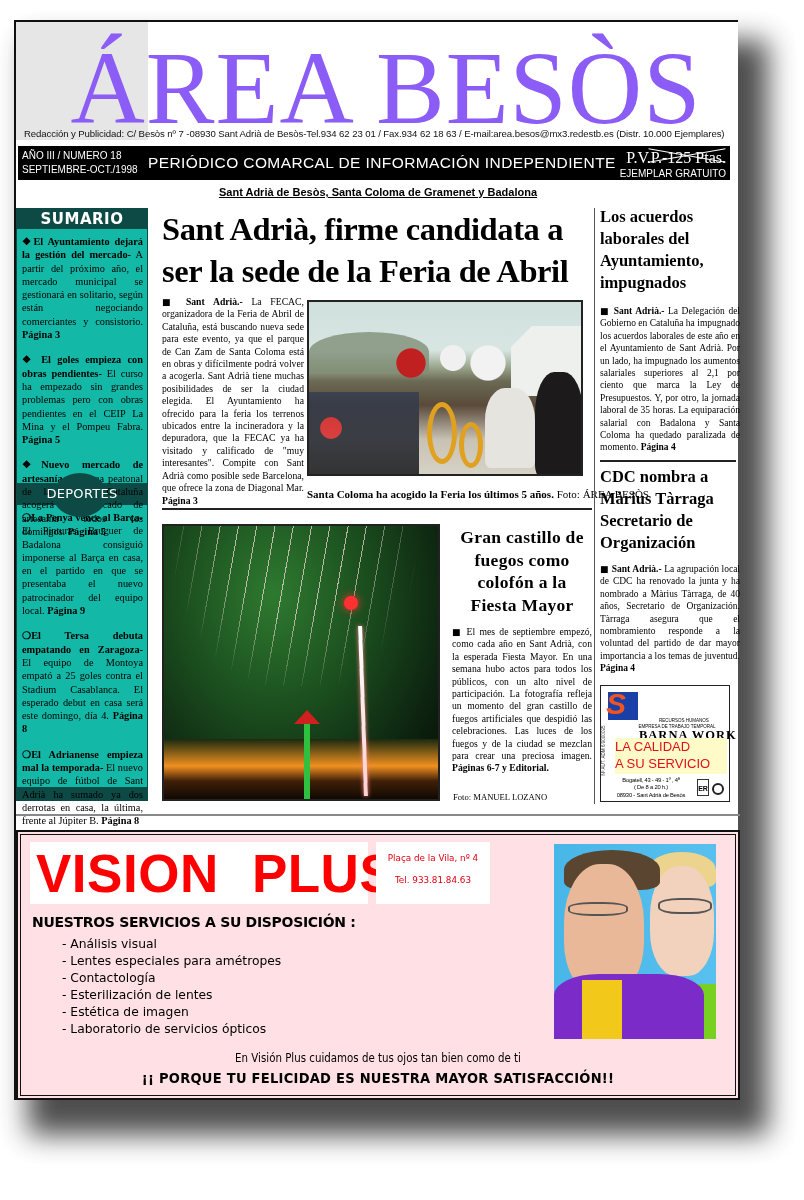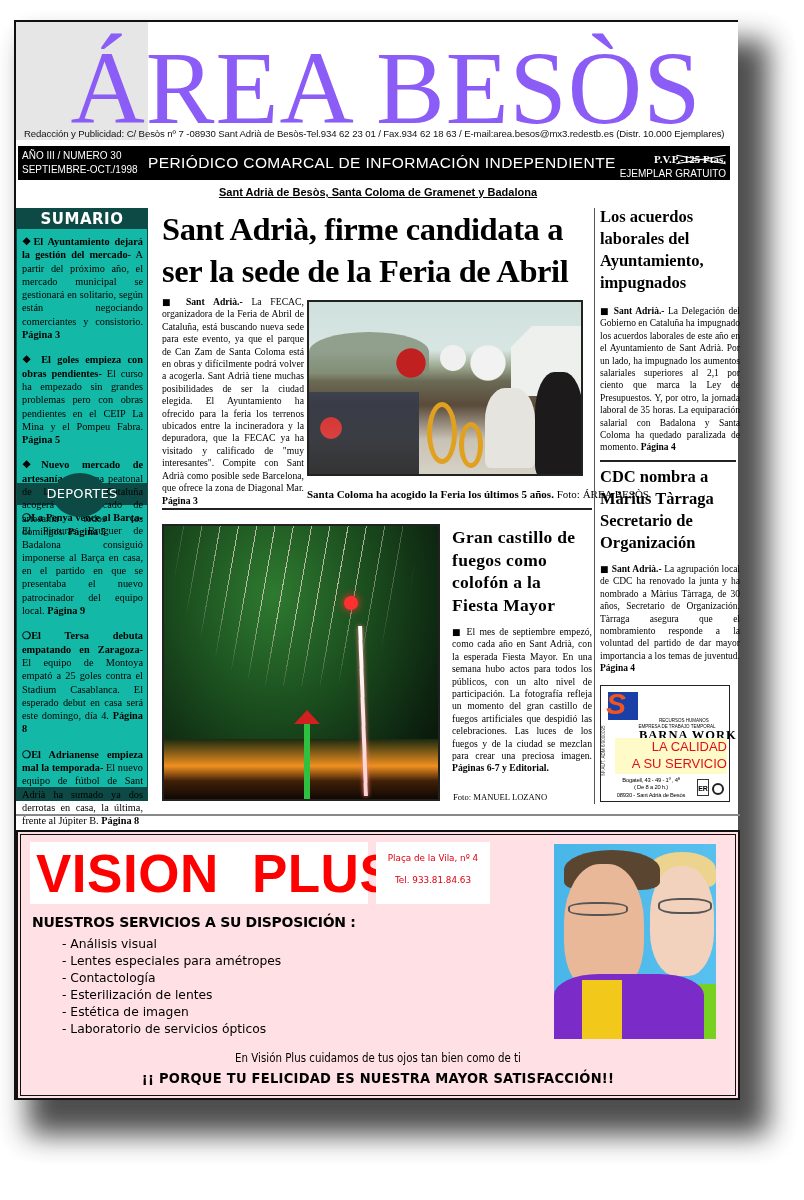--- a/index.html
+++ b/index.html
@@ -25,21 +25,21 @@
     font-family: "Liberation Sans", sans-serif; font-size: 9.6px; white-space: nowrap;
     letter-spacing: -0.1px; color: #111;
   }
   .bar {
     position: absolute; left: 2px; top: 124px; width: 712px; height: 34px; background: #000; color: #fff;
     font-family: "Liberation Sans", sans-serif;
   }
   .bar .issue { position: absolute; left: 4px; top: 3px; font-size: 10px; line-height: 14px; }
   .bar .tagline { position: absolute; left: 130px; top: 8px; font-size: 15.5px; letter-spacing: 0.4px; white-space: nowrap; }
   .bar .price-box { position: absolute; right: 4px; top: 3px; text-align: right; }
-  .bar .price { font-family: "Liberation Serif", serif; font-size: 11px; position: relative; display: inline-block; font-weight: bold; }
+  .bar .price { font-family: "Liberation Serif", serif; font-size: 16px; position: relative; display: inline-block; }
   .bar .price::before, .bar .price::after {
     content: ""; position: absolute; left: 22px; right: 0; top: 6px; height: 1px; background: #fff;
   }
   .bar .price::before { transform: rotate(10deg); }
   .bar .price::after { transform: rotate(-10deg); }
   .bar .gratis { font-size: 10px; line-height: 14px; }
   .region {
     position: absolute; left: 0; top: 164px; width: 724px; text-align: center;
     font-family: "Liberation Sans", sans-serif; font-weight: bold; font-size: 11px; text-decoration: underline;
   }
@@ -111,21 +111,21 @@
     -webkit-mask: radial-gradient(ellipse at 50% 0%, #000 40%, transparent 75%);
   }
   .photo-fuegos .red-dot { position: absolute; left: 180px; top: 70px; width: 14px; height: 14px; border-radius: 50%; background: #ff3030; box-shadow: 0 0 8px #ff3030; }
   .photo-fuegos .rocket { position: absolute; left: 197px; top: 100px; width: 4px; height: 170px; background: linear-gradient(#fff, #ffd0d0); box-shadow: 0 0 4px #ff8080; transform: rotate(-2deg); }
   .photo-fuegos .city { position: absolute; left: 0; bottom: 0; width: 100%; height: 60px; background: linear-gradient(180deg, #1a2a10 0%, #f09020 45%, #402008 70%, #100802 100%); }
   .photo-fuegos .tower { position: absolute; left: 140px; top: 190px; width: 6px; height: 85px; background: #30c040; }
   .photo-fuegos .tower-top { position: absolute; left: 130px; top: 184px; width: 26px; height: 14px; background: #d02020; clip-path: polygon(50% 0, 100% 100%, 0 100%); }
 
   .fuegos-title {
     position: absolute; left: 436px; top: 504px; width: 140px;
-    font-weight: bold; font-size: 17.5px; line-height: 22.5px; letter-spacing: 0.3px;
+    font-weight: bold; font-size: 17.5px; line-height: 22.5px; letter-spacing: 0.3px; text-align: center;
   }
   .fuegos-body {
     position: absolute; left: 436px; top: 604px; width: 140px;
     font-size: 9.7px; line-height: 12.4px; text-align: justify;
   }
   .fuegos-credit { position: absolute; left: 437px; top: 770px; font-size: 8.6px; }
   .vrule { position: absolute; left: 578px; top: 186px; width: 1px; height: 596px; background: #555; }
 
   
   .right-title1 {
@@ -148,21 +148,21 @@
 
   .barna {
     position: absolute; left: 584px; top: 663px; width: 130px; height: 117px; border: 1px solid #222; background: #fff;
     font-family: "Liberation Sans", sans-serif;
   }
   .barna .logo-sq { position: absolute; left: 7px; top: 6px; width: 30px; height: 28px; background: #1a3fa6; }
   .barna .logo-s { position: absolute; left: 5px; top: 5px; width: 30px; height: 26px; color: #ee5522; font-weight: bold; font-size: 30px; line-height: 26px; font-style: italic; }
   .barna .name { position: absolute; left: 38px; top: 14px; font-family: Liberation Serif, serif; font-weight: bold; font-size: 12.5px; letter-spacing: 1px; white-space: nowrap; margin-top: 28px; }
   .barna .sub1 { position: absolute; left: 40px; top: 32px; font-size: 4.5px; white-space: nowrap; width: 86px; text-align: center; }
   .barna .sub2 { position: absolute; left: 26px; top: 38px; font-size: 4.5px; white-space: nowrap; width: 100px; text-align: center; }
-  .barna .slogan { position: absolute; left: 14px; top: 52px; width: 112px; height: 36px; background: #fffbc8; color: #e0101a; text-align: right; font-size: 13px; line-height: 17px; }
+  .barna .slogan { position: absolute; left: 14px; top: 52px; width: 112px; height: 36px; background: #fffbc8; color: #e0101a; text-align: left; font-size: 13px; line-height: 17px; }
   .barna .vert { position: absolute; left: -23px; top: 62px; font-size: 4.6px; transform: rotate(-90deg); white-space: nowrap; color: #333; }
   .barna .addr { position: absolute; left: 10px; top: 91px; width: 80px; font-size: 5.8px; line-height: 7.4px; text-align: center; letter-spacing: -0.2px; }
   .barna .er { position: absolute; left: 96px; top: 93px; width: 12px; height: 17px; border: 1px solid #333; font-size: 7px; font-weight: bold; text-align: center; line-height: 17px; }
   .barna .cert { position: absolute; left: 111px; top: 97px; width: 12px; height: 12px; border: 2px solid #222; border-radius: 50%; }
 
   .rule-bottom { position: absolute; left: 0; top: 792px; width: 724px; height: 2px; background: #888; }
 
   
   .ad {
     position: absolute; left: 0; top: 808px; width: 724px; height: 270px;
@@ -198,21 +198,21 @@
 <div class="shadow"></div>
 
 <div class="page">
 
   <div class="mast-grey"></div>
   <div class="mast-title">ÁREA BESÒS</div>
   <div class="mast-contact">Redacción y Publicidad: C/ Besòs nº 7 -08930 Sant Adrià de Besòs-Tel.934 62 23 01 / Fax.934 62 18 63 / E-mail:area.besos@mx3.redestb.es (Distr. 10.000 Ejemplares)</div>
 
   <div class="bar">
     <div class="issue">
-      <div>AÑO III / NUMERO 30</div>
+      <div>AÑO III / NUMERO 18</div>
       <div>SEPTIEMBRE-OCT./1998</div>
     </div>
     <div class="tagline">PERIÓDICO COMARCAL DE INFORMACIÓN INDEPENDIENTE</div>
     <div class="price-box">
       <div class="price">P.V.P.-125 Ptas.</div>
       <div class="gratis">EJEMPLAR GRATUITO</div>
     </div>
   </div>
   <div class="region">Sant Adrià de Besòs, Santa Coloma de Gramenet y Badalona</div>
 
@@ -270,21 +270,21 @@
 
   <div class="vrule"></div>
 
   <div class="right-title1">Los acuerdos laborales del Ayuntamiento, impugnados</div>
   <div class="right-body1">
     <span class="sq">■ </span><b>Sant Adrià.-</b><span> La Delegación del Gobierno en Cataluña ha impugnado los acuerdos laborales de este año en el Ayuntamiento de Sant Adrià. Por un lado, ha impugnado los aumentos salariales superiores al 2,1 por ciento que marca la Ley de Presupuestos. Y, por otro, la jornada laboral de 35 horas. La equiparación salarial con Badalona y Santa Coloma ha quedado paralizada de momento. </span><b>Página 4</b>
   </div>
   <div class="rule-r1"></div>
   <div class="right-title2">CDC nombra a Màrius Tàrraga Secretario de Organización</div>
   <div class="right-body2">
-    <span class="sq">■ </span><b>Sant Adrià.-</b><span> La agrupación local de CDC ha renovado la junta y ha nombrado a Màrius Tàrraga, de 30 años, Secretario de Organización. Tàrraga asegura que el nombramiento responde a la voluntad del partido de dar mayor importancia a los temas de juventud. </span><b>Página 4</b>
+    <span class="sq">■ </span><b>Sant Adrià.-</b><span> La agrupación local de CDC ha renovado la junta y ha nombrado a Màrius Tàrraga, de 40 años, Secretario de Organización. Tàrraga asegura que el nombramiento responde a la voluntad del partido de dar mayor importancia a los temas de juventud. </span><b>Página 4</b>
   </div>
 
   <div class="barna">
     <div class="logo-sq"></div>
     <div class="logo-s">S</div>
     <div class="name">BARNA WORK</div>
     <div class="sub1">RECURSOS HUMANOS</div>
     <div class="sub2">EMPRESA DE TRABAJO TEMPORAL</div>
     <div class="slogan">
       <div>LA CALIDAD</div>

